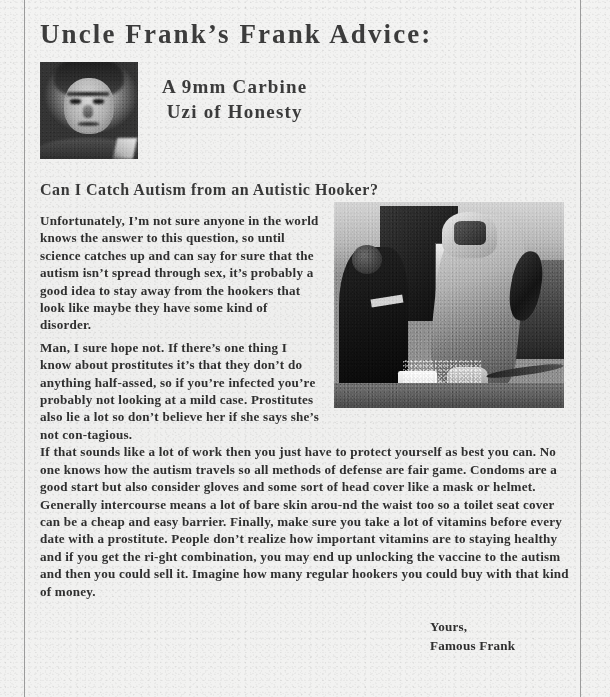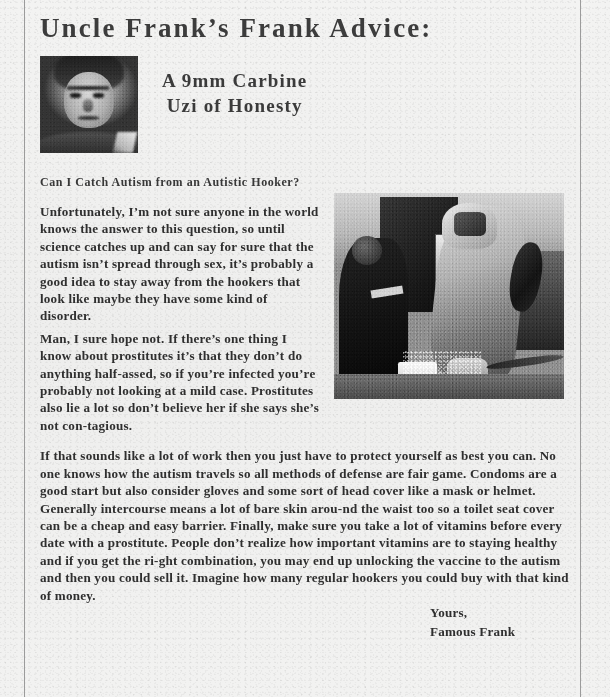--- a/index.html
+++ b/index.html
@@ -50,21 +50,21 @@
     width: 532px;
     height: 697px;
   }
 
   #masthead {
     font-size: 27px;
     font-weight: bold;
     letter-spacing: 2.1px;
     color: #3c3c3c;
     line-height: 1;
-    padding-top: 15px;
+    padding-top: 21px;
     white-space: nowrap;
   }
 
   #header-row {
     display: flex;
     align-items: flex-start;
     margin-top: 14px;
   }
 
   
@@ -144,21 +144,21 @@
     letter-spacing: 1.2px;
     color: #3b3b3b;
     line-height: 1.32;
     padding-top: 12px;
     white-space: pre-line;
     text-align: center;
   }
 
   #section-head {
     margin-top: 22px;
-    font-size: 12px;
+    font-size: 16px;
     font-weight: bold;
     letter-spacing: 0.55px;
     color: #383838;
   }
 
   
   #hazmat-wrap {
     float: right;
     width: 230px;
     height: 206px;
@@ -269,23 +269,24 @@
     font-size: 13.1px;
     font-weight: bold;
     line-height: 1.33;
     color: #2f2f2f;
     letter-spacing: 0.22px;
     margin: 0;
     text-align: left;
   }
   #p1 { margin-top: 5px; }
   #p2 { margin-top: 13px; }
-  #p3 { margin-top: 13px; }
+  #p3 { }
 
   #signature {
+    margin-top: 18px;
     margin-left: 390px;
     font-size: 13.1px;
     font-weight: bold;
     line-height: 1.45;
     color: #2f2f2f;
     letter-spacing: 0.22px;
     white-space: pre-line;
   }
 </style>
 </head>

